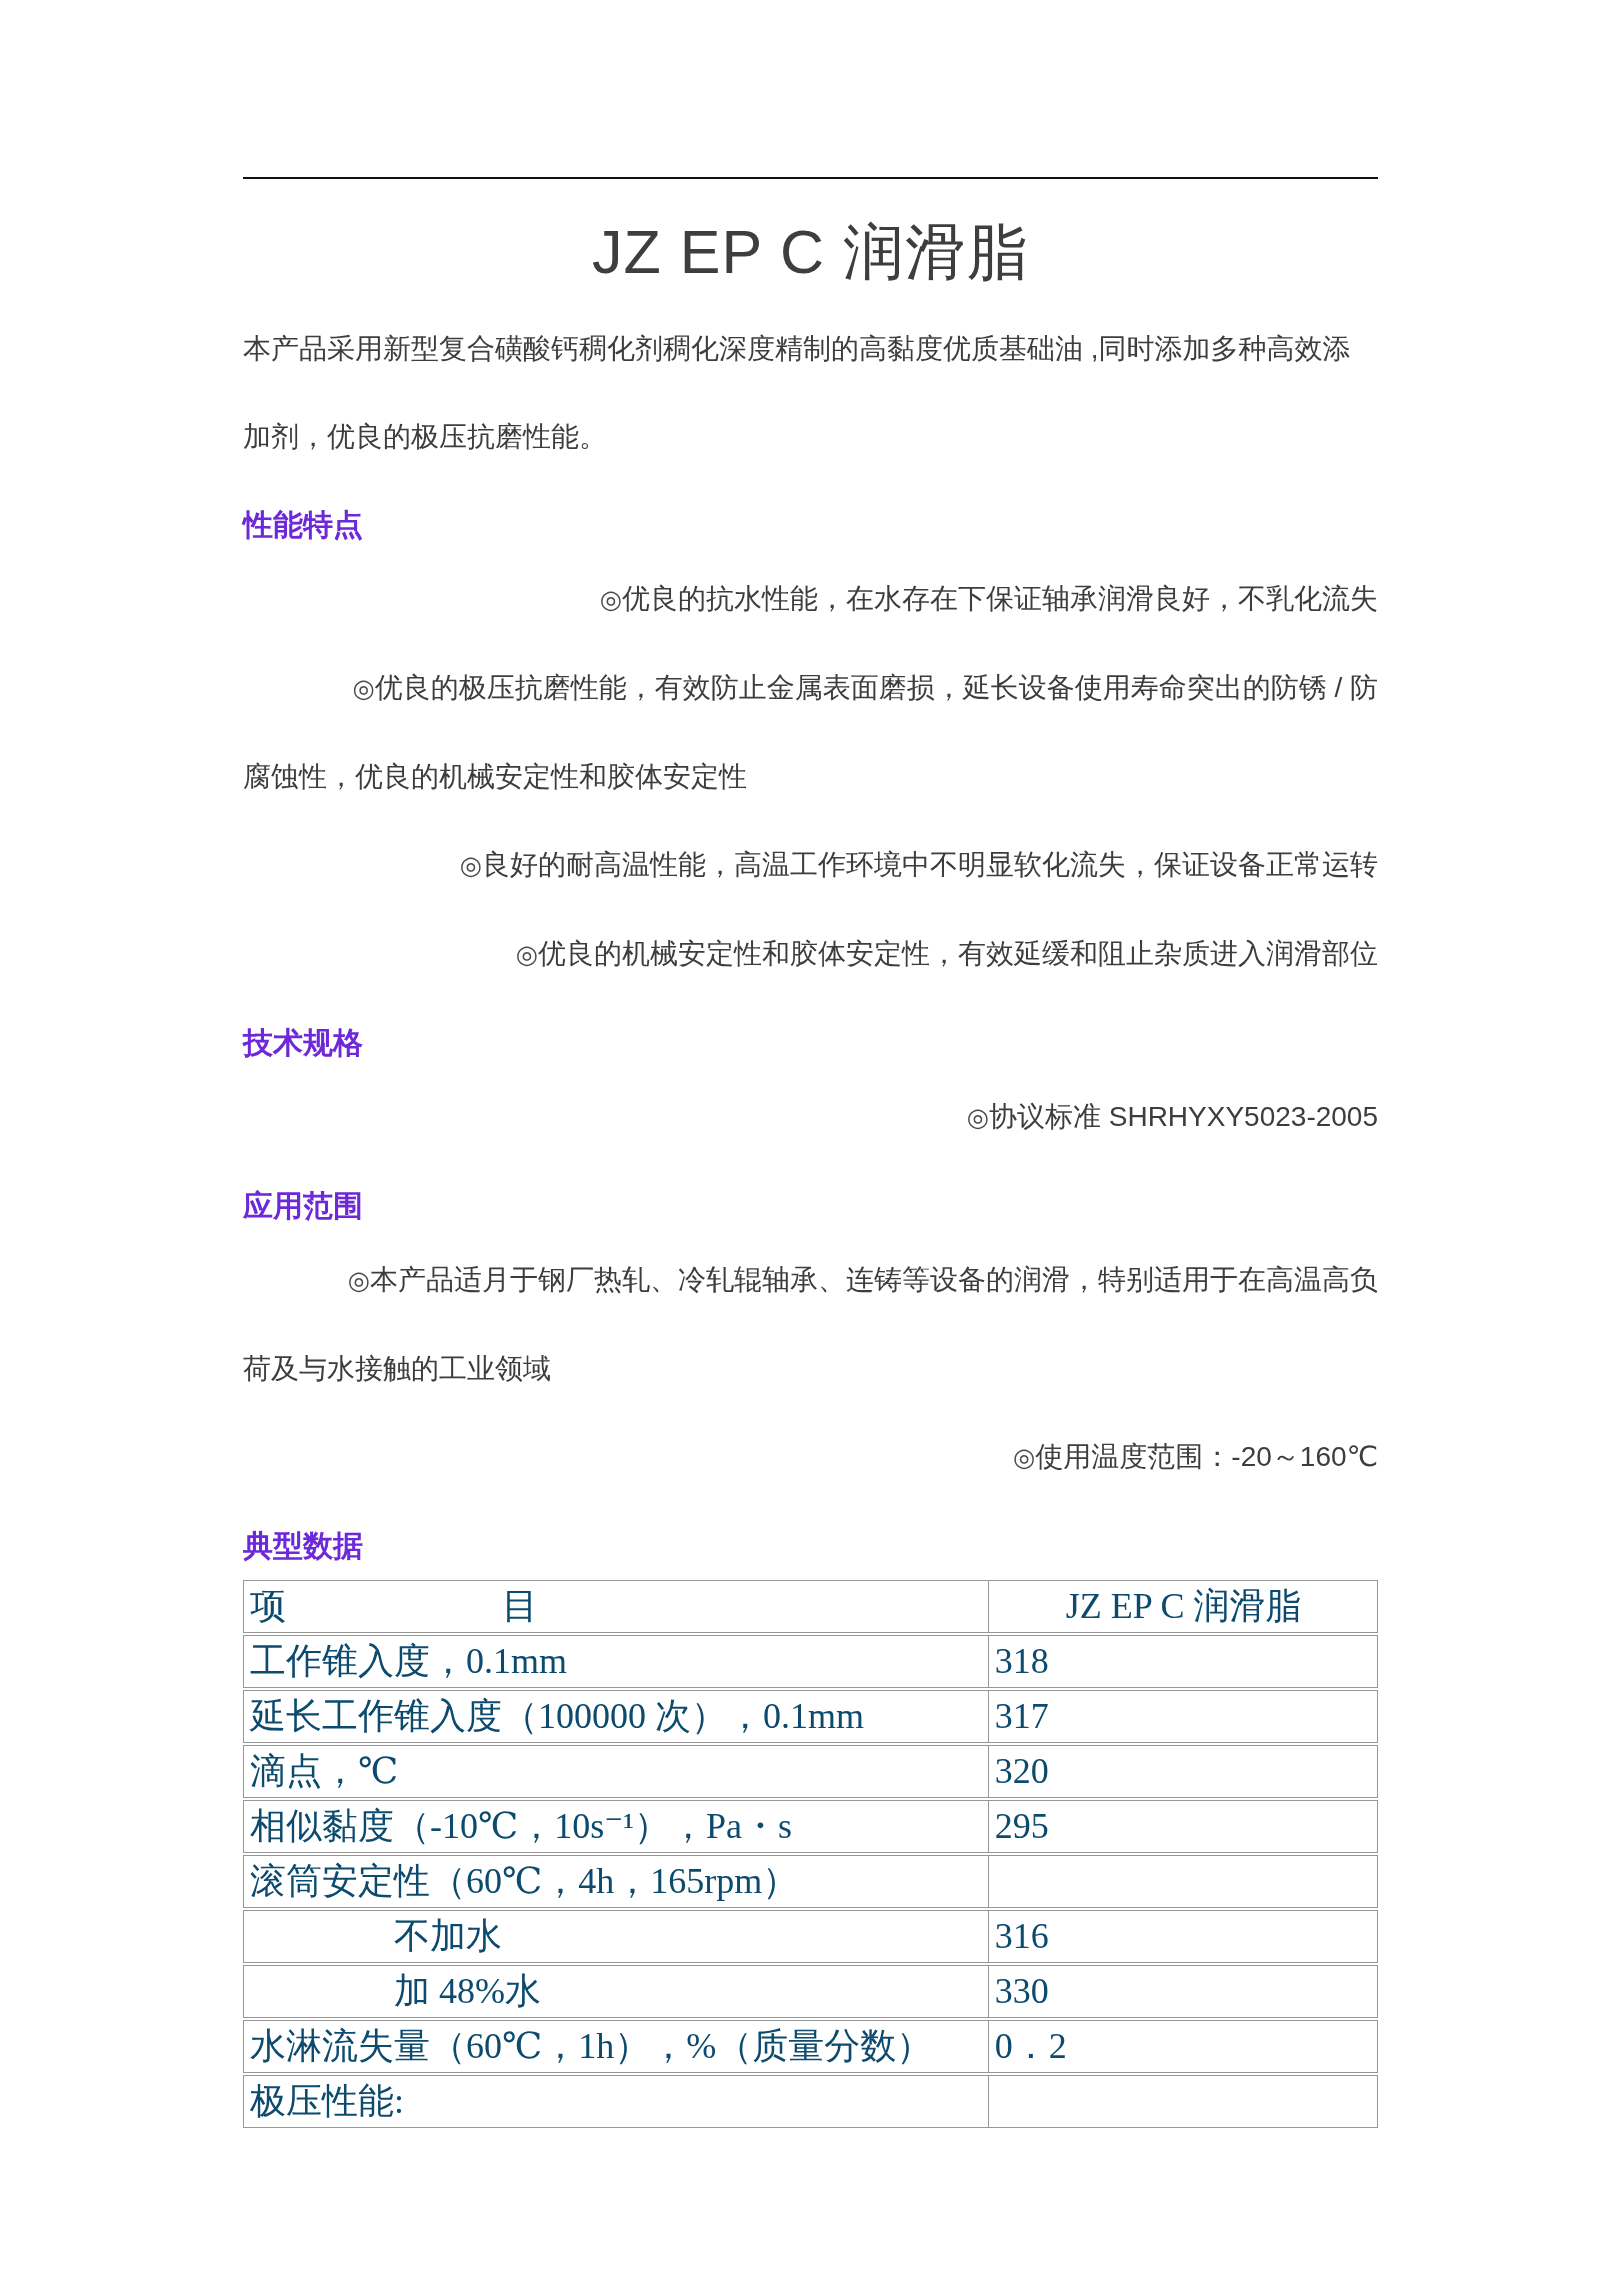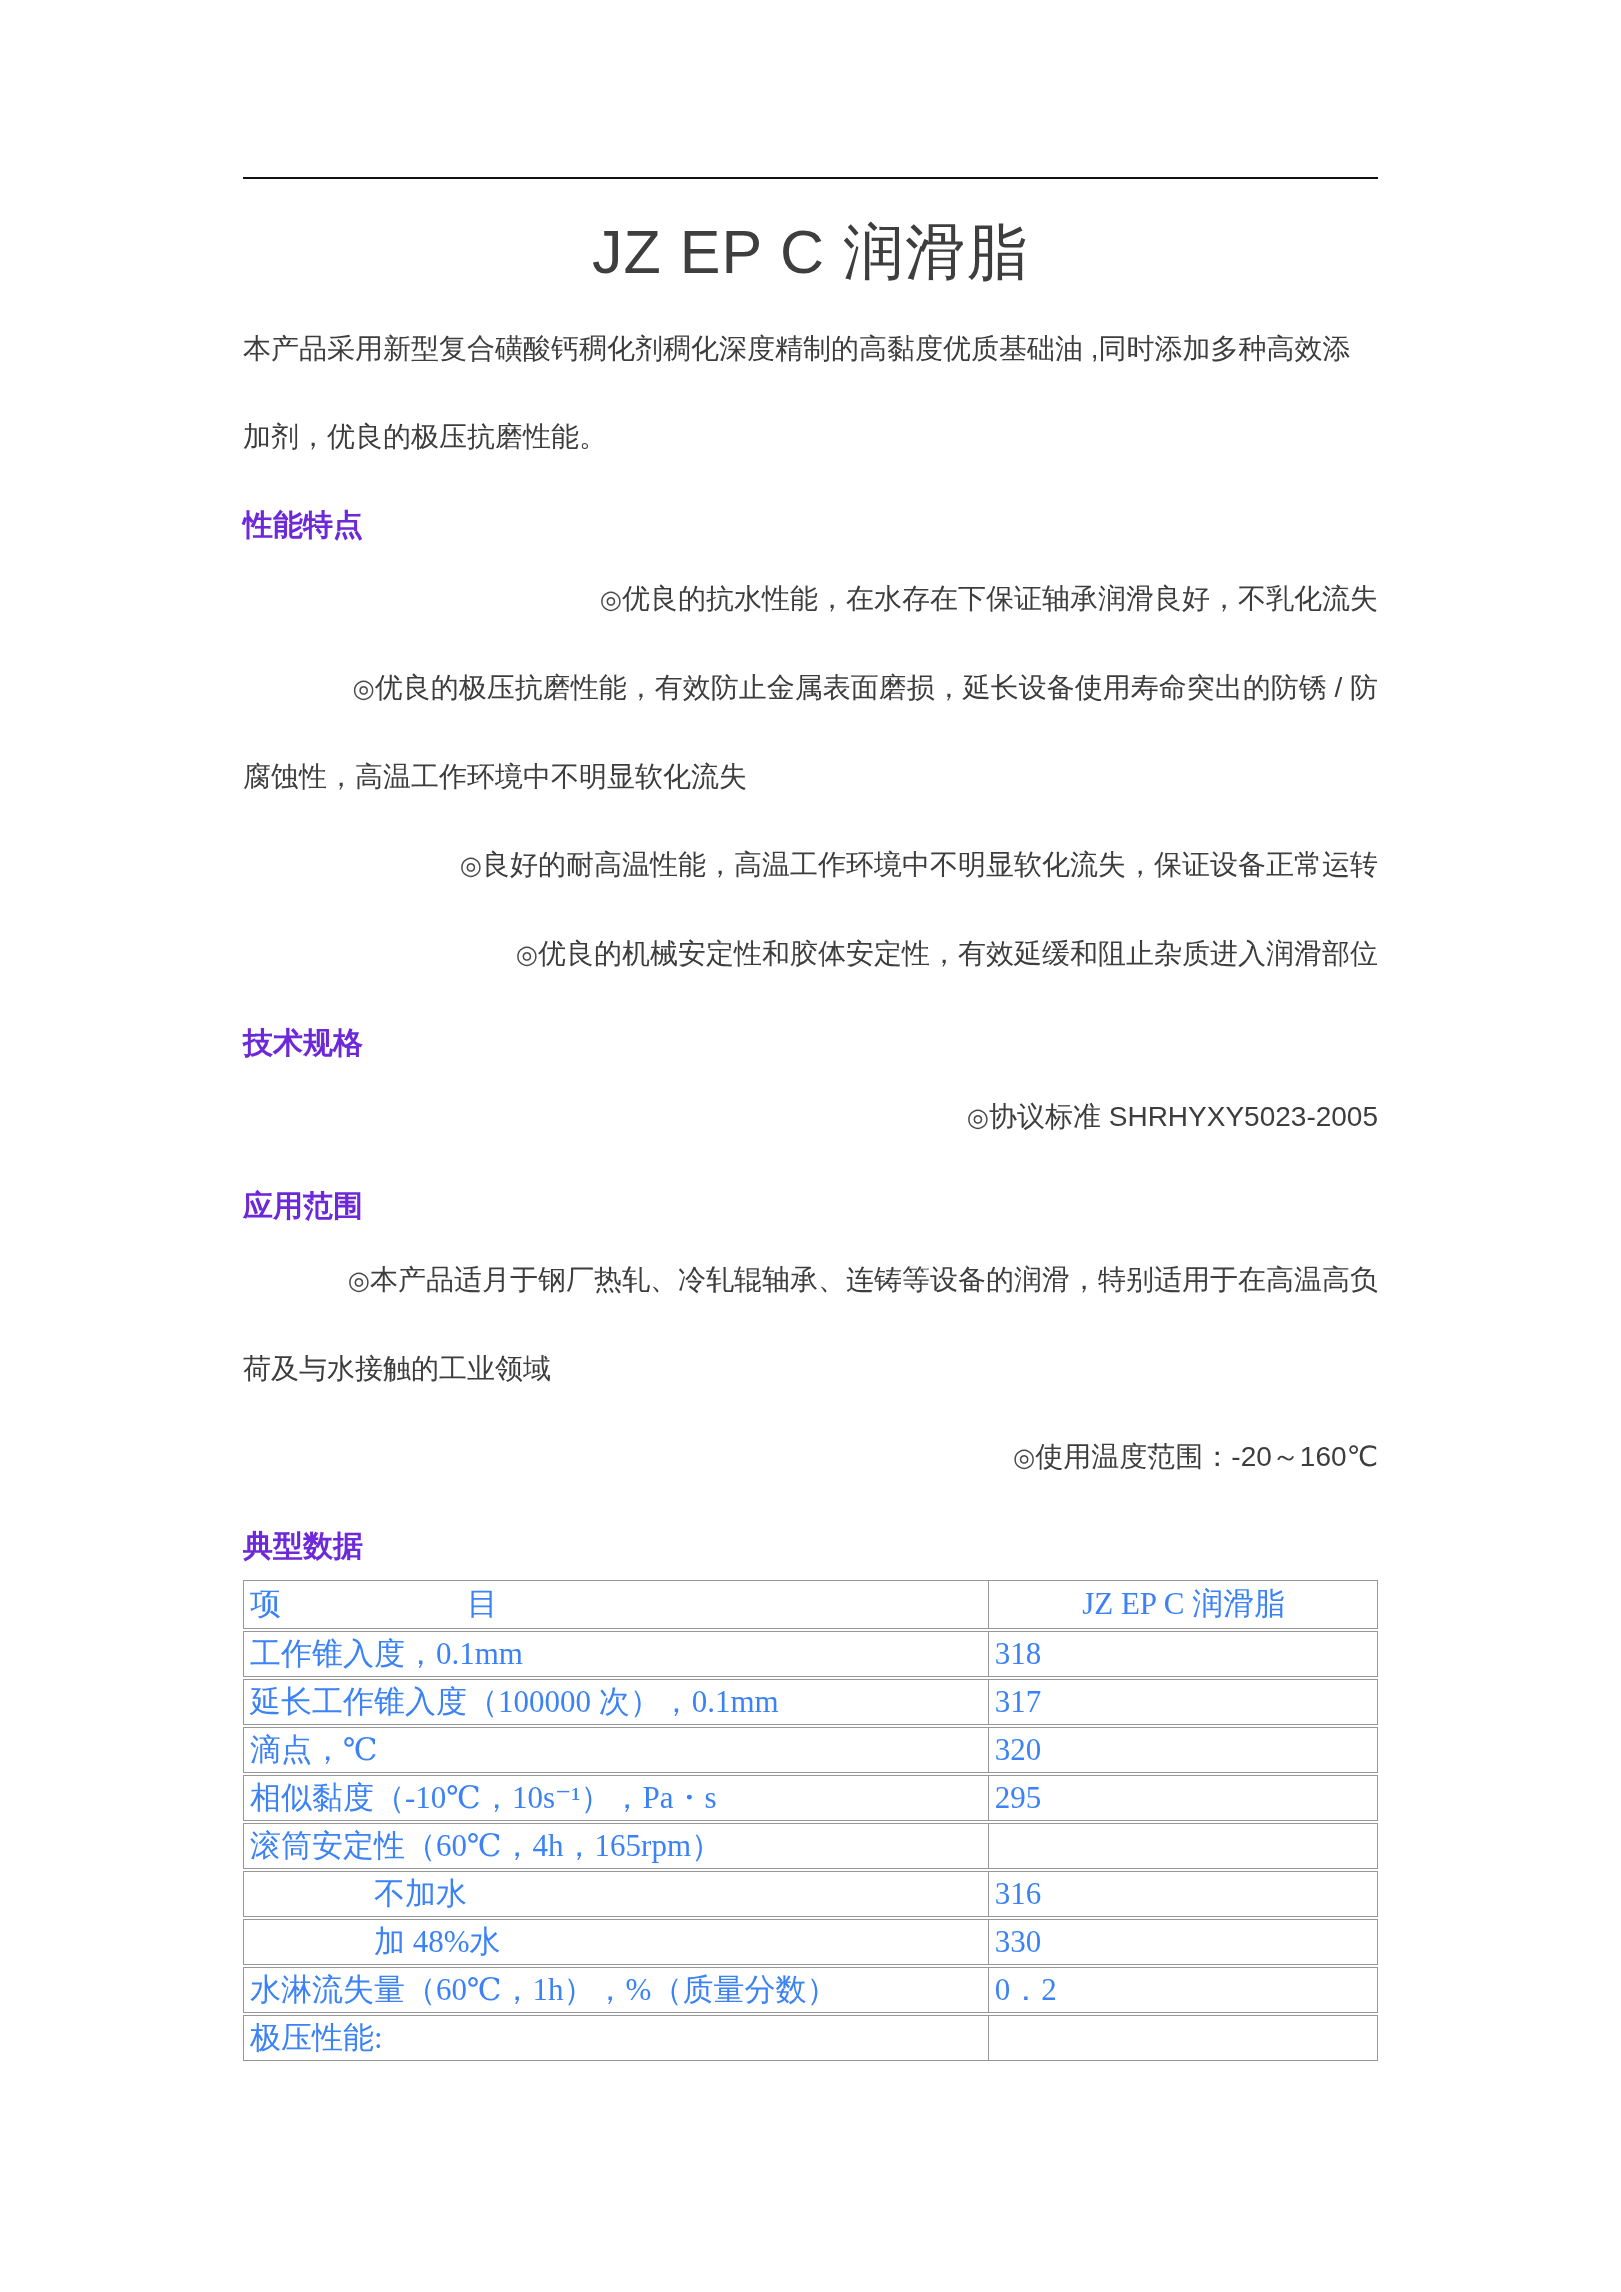--- a/index.html
+++ b/index.html
@@ -30,21 +30,21 @@
   h2.heading {
     margin: 5.9px 0 29px 0;
     font-size: 30px; line-height: 45px;
     font-weight: 700; color: #6d28d9;
   }
   h2.table-heading { margin-bottom: 9.8px; }
   table.data {
     border-collapse: separate; border-spacing: 0 2px;
     width: 1134px; table-layout: fixed;
     font-family: "Liberation Serif", "DejaVu Serif", serif;
-    font-size: 31px; color: #3b82f6;
+    font-size: 36px; color: #0c4a6e;
   }
   table.data td {
     border: 1px solid #979797; border-right: none;
     padding: 1px 3.9px 1px 5.9px;
     height: 41px; vertical-align: middle;
     overflow: hidden; white-space: nowrap;
   }
   table.data td.c2 { border-right: 1px solid #979797; }
   td.c1 { width: 734px; }
   td.c2 { width: 378px; }
@@ -63,21 +63,21 @@
 
     <div class="bodytext">
 
       <p class="line">本产品采用新型复合磺酸钙稠化剂稠化深度精制的高黏度优质基础油 ,同时添加多种高效添</p>
       <p class="line">加剂，优良的极压抗磨性能。</p>
 
       <h2 class="heading">性能特点</h2>
 
       <p class="line bullet"><span class="marker">◎</span><span>优良的抗水性能，在水存在下保证轴承润滑良好，不乳化流失</span></p>
       <p class="line bullet"><span class="marker">◎</span><span>优良的极压抗磨性能，有效防止金属表面磨损，延长设备使用寿命突出的防锈 / 防</span></p>
-      <p class="line">腐蚀性，高温工作环境中不明显软化流失</p>
+      <p class="line">腐蚀性，优良的机械安定性和胶体安定性</p>
       <p class="line bullet"><span class="marker">◎</span><span>良好的耐高温性能，高温工作环境中不明显软化流失，保证设备正常运转</span></p>
       <p class="line bullet"><span class="marker">◎</span><span>优良的机械安定性和胶体安定性，有效延缓和阻止杂质进入润滑部位</span></p>
 
       <h2 class="heading">技术规格</h2>
 
       <p class="line bullet"><span class="marker">◎</span><span>协议标准 SHRHYXY5023-2005</span></p>
 
       <h2 class="heading">应用范围</h2>
 
       <p class="line bullet"><span class="marker">◎</span><span>本产品适月于钢厂热轧、冷轧辊轴承、连铸等设备的润滑，特别适用于在高温高负</span></p>

